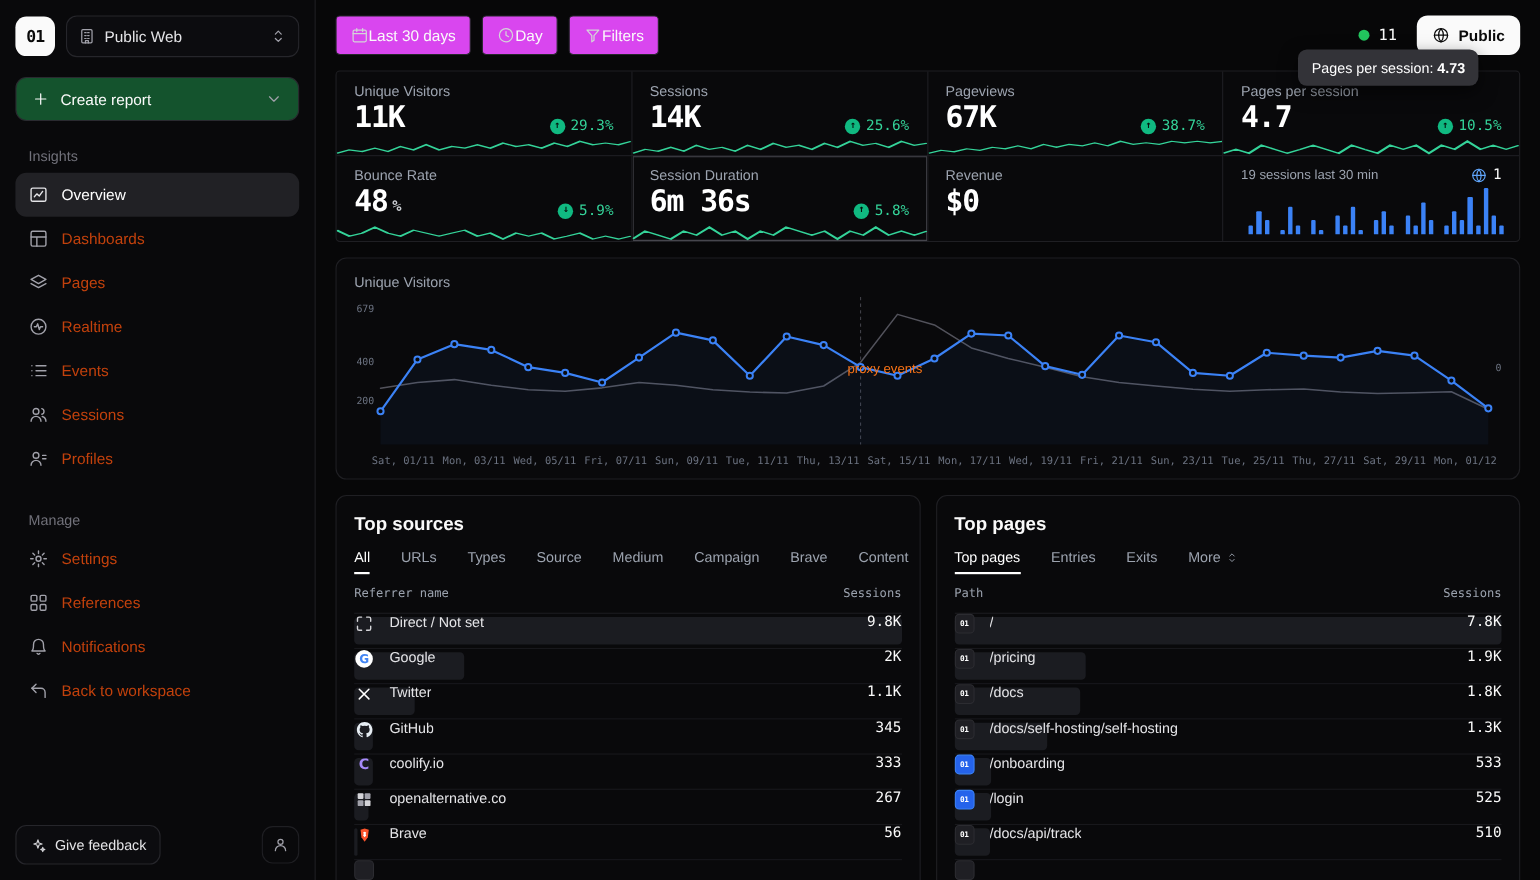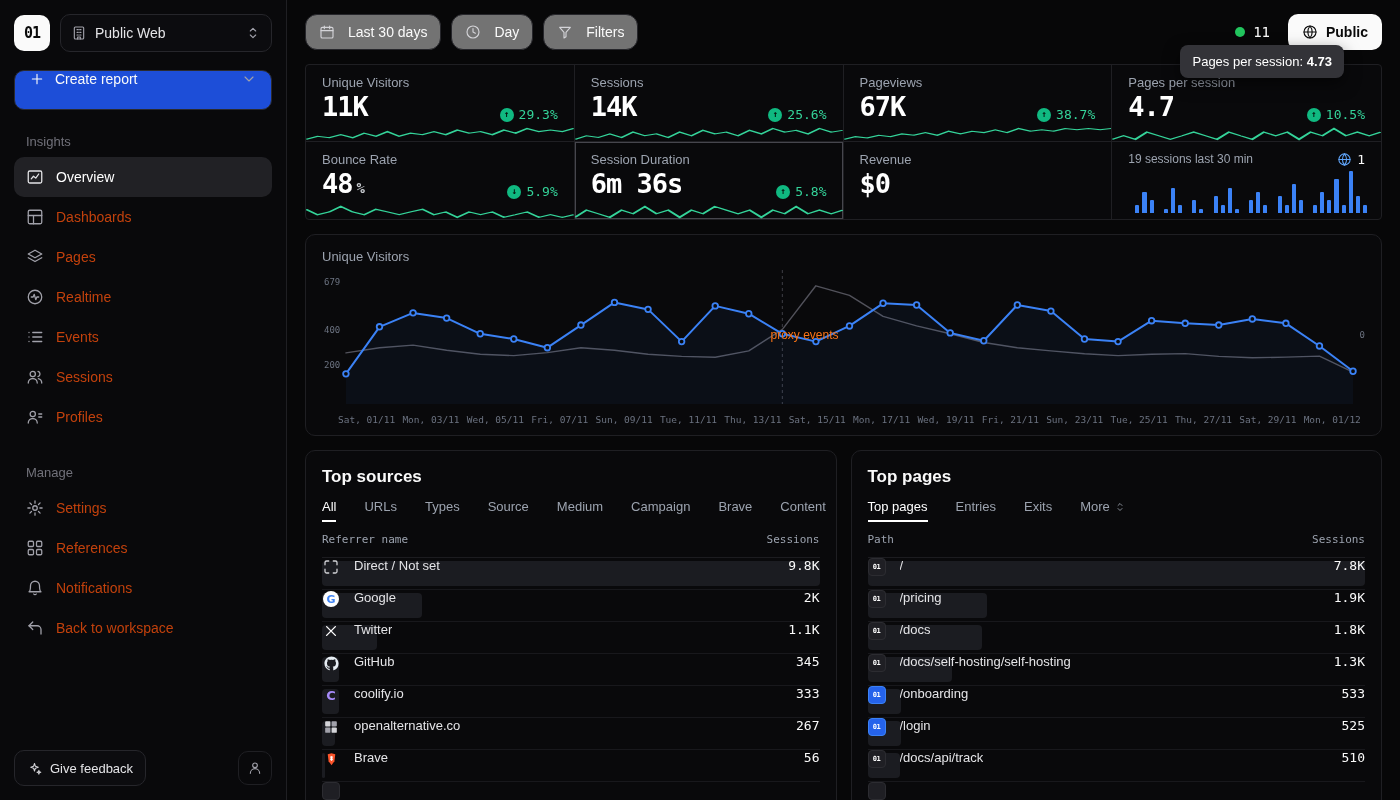--- a/index.html
+++ b/index.html
@@ -13,44 +13,44 @@
   .sidebar{width:287px;min-width:287px;background:#09090b;border-right:1px solid #1f1f23;
     padding:14px;display:flex;flex-direction:column}
   .side-top{display:flex;gap:10px;align-items:center}
   .logo{width:36px;height:36px;border-radius:10px;background:#fafafa;color:#0a0a0a;display:flex;
     align-items:center;justify-content:center;font-family:"DejaVu Sans Mono",monospace;
     font-weight:bold;font-size:15px;letter-spacing:-1px}
   .ws{flex:1;height:38px;border:1px solid #26262b;border-radius:10px;display:flex;align-items:center;
     gap:8px;padding:0 10px;font-size:14px;color:#e4e4e7;cursor:pointer;background:#0c0c0f}
   .ws .grow{flex:1}
   .ws svg{width:16px;height:16px;color:#a1a1aa}
-  .btn-create{margin-top:18px;height:40px;background:#1d4ed8;border:1px solid #2a2a30;border-radius:10px;
-    display:flex;gap:10px;padding:0 14px;font-size:14px;color:#fafafa;cursor:pointer}
+  .btn-create{margin-top:18px;height:40px;background:#14532d;border:1px solid #2a2a30;border-radius:10px;
+    display:flex;align-items:center;gap:10px;padding:0 14px;font-size:14px;color:#fafafa;cursor:pointer}
   .btn-create svg{width:16px;height:16px}
   .btn-create .chev{margin-left:auto;color:#a1a1aa}
   .section-label{margin:24px 0 8px 12px;font-size:13px;color:#71717a}
   .section-label.second{margin-top:28px}
   .nav-item{height:40px;display:flex;align-items:center;gap:12px;padding:0 12px;border-radius:10px;
     font-size:14px;color:#c2410c;cursor:pointer}
   .nav-item svg{width:18px;height:18px;color:#a1a1aa;flex:none}
   .nav-item.active{background:#212125;color:#fff}
   .nav-item.active svg{color:#e4e4e7}
   .side-bottom{margin-top:auto;display:flex;align-items:center}
   .btn-feedback{height:36px;border:1px solid #26262b;border-radius:10px;display:flex;align-items:center;
     gap:8px;padding:0 12px;font-size:13px;color:#e4e4e7;cursor:pointer;background:#0c0c0f}
   .btn-feedback svg{width:15px;height:15px;color:#d4d4d8}
   .btn-user{margin-left:auto;width:34px;height:34px;border:1px solid #1f1f23;border-radius:10px;
     display:flex;align-items:center;justify-content:center;color:#a1a1aa;cursor:pointer}
   .btn-user svg{width:16px;height:16px}
 
   
   .main{flex:1;display:flex;flex-direction:column;position:relative;overflow:hidden}
   .topbar{height:64px;display:flex;align-items:center;gap:10px;padding:0 18px;flex:none}
-  .tb-btn{height:36px;background:#737373;border:1px solid #26262b;border-radius:12px;display:flex;
-    align-items:center;gap:13px;padding:0 13px;font-size:14px;color:#fafafa;cursor:pointer}
+  .tb-btn{height:36px;background:#d946ef;border:1px solid #26262b;border-radius:4px;display:flex;
+    align-items:center;gap:0;padding:0 13px;font-size:14px;color:#fafafa;cursor:pointer}
   .tb-btn svg{width:16px;height:16px;color:#d4d4d8}
   .tb-right{margin-left:auto;display:flex;align-items:center;gap:18px}
   .live-ind{display:flex;align-items:center;gap:8px;font-size:14px;cursor:pointer}
   .live-dot{width:10px;height:10px;border-radius:50%;background:#22c55e}
   .btn-public{height:36px;background:#fafafa;color:#0a0a0a;border:none;border-radius:10px;display:flex;
     align-items:center;gap:8px;padding:0 14px;font-size:14px;font-weight:600;cursor:pointer}
   .btn-public svg{width:16px;height:16px;color:#0a0a0a}
   .tooltip{position:absolute;top:45px;right:56px;background:#333338;border-radius:8px;padding:9px 12px;
     font-size:13px;color:#fff;z-index:50;box-shadow:0 6px 16px rgba(0,0,0,.55);white-space:nowrap}
   .tooltip b{font-weight:700}

